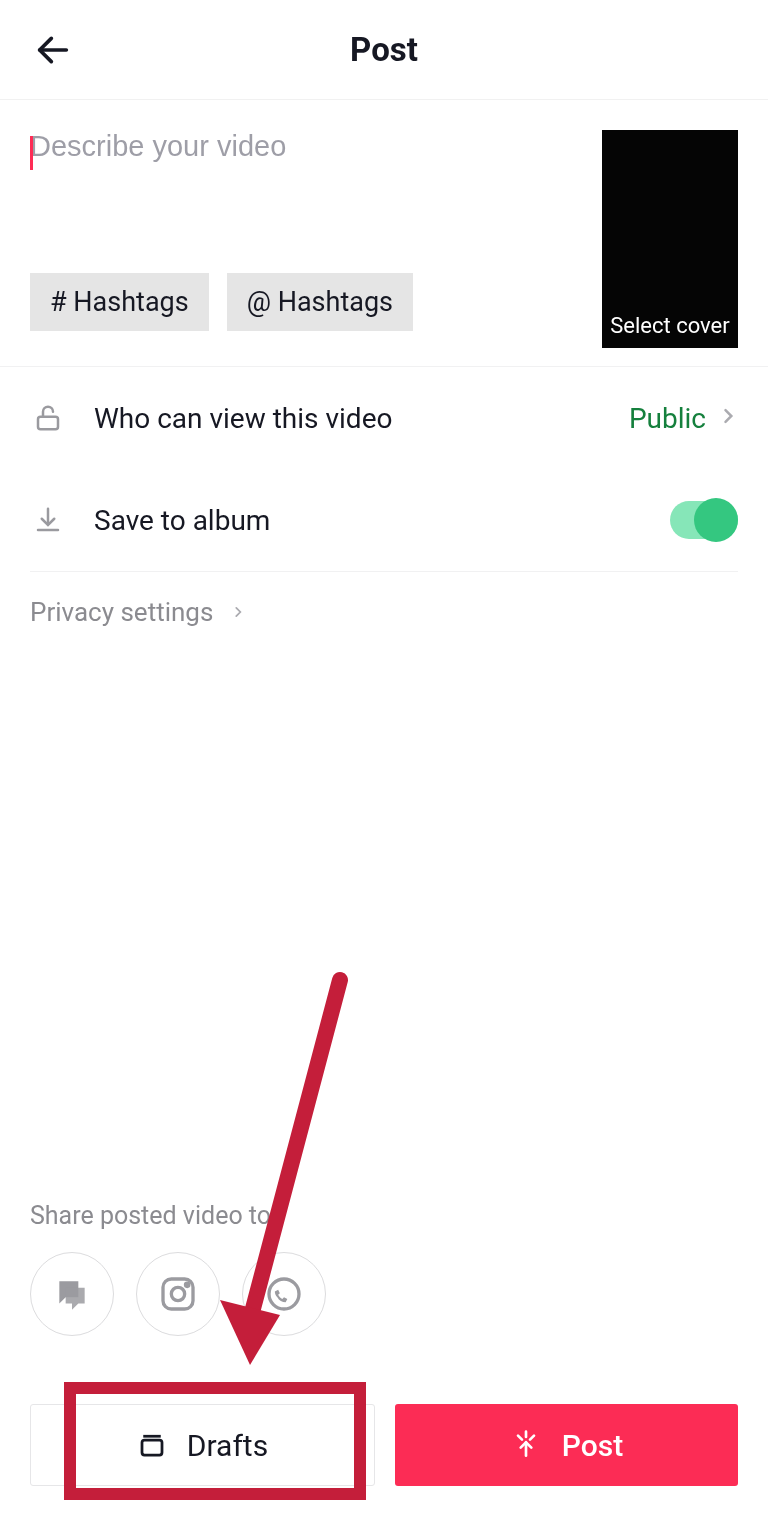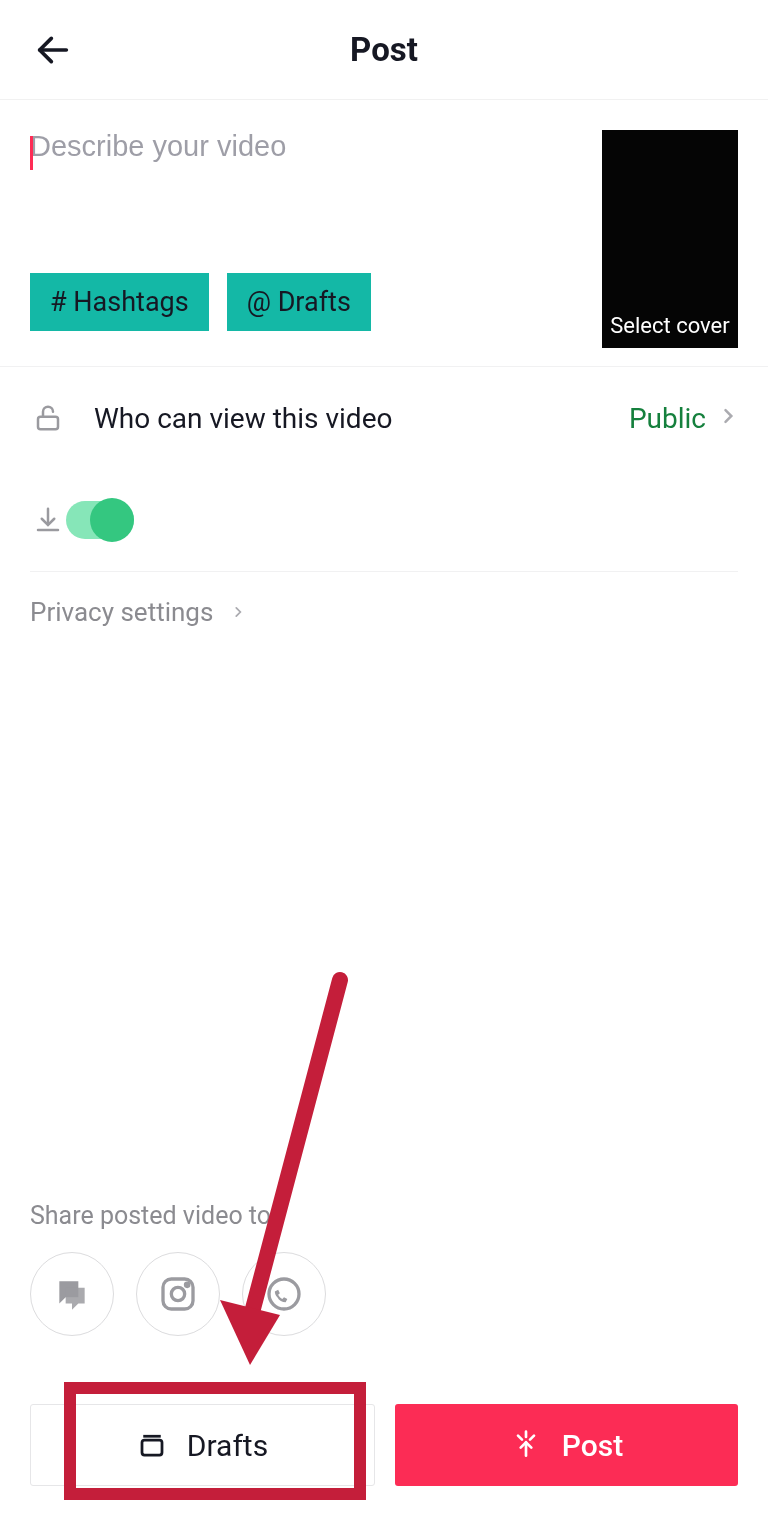--- a/index.html
+++ b/index.html
@@ -6,21 +6,21 @@
     body { font-family: -apple-system, BlinkMacSystemFont, "Segoe UI", Roboto, Helvetica, Arial, sans-serif; width: 768px; height: 1516px; background: #fff; color: #161823; position: relative; }
     .header { display: flex; align-items: center; height: 100px; position: relative; border-bottom: 1px solid #f1f1f1; }
     .back-arrow { position: absolute; left: 30px; top: 50%; transform: translateY(-50%); width: 46px; height: 46px; display: flex; align-items: center; justify-content: center; }
     .header-title { width: 100%; text-align: center; font-size: 33px; font-weight: 700; }
     .compose { padding: 30px 30px 0 30px; display: flex; gap: 20px; }
     .compose-left { flex: 1; display: flex; flex-direction: column; justify-content: flex-start; }
     .caption-input { width: 100%; border: none; outline: none; font-size: 29px; color: #161823; }
     .caption-input::placeholder { color: #9e9ea7; }
     .caret { position: absolute; width: 3px; height: 34px; background: #fe2c55; left: 30px; top: 136px; }
     .chips { display: flex; gap: 18px; margin-top: 110px; }
-    .chip { background: #14b8a6; padding: 13px 20px; font-size: 27px; color: #161823; }
+    .chip { background: #e5e5e5; padding: 13px 20px; font-size: 27px; color: #161823; }
     .cover { width: 136px; height: 218px; background: #050505; position: relative; display: flex; align-items: flex-end; justify-content: center; padding-bottom: 10px; }
     .cover-text { color: #fff; font-size: 22px; }
     .rows { padding: 0 30px; margin-top: 18px; border-top: 1px solid #f1f1f2; }
     .row { display: flex; align-items: center; height: 102px; }
     .row + .row { }
     .row-icon { width: 36px; display: flex; justify-content: center; color: #9a9a9f; }
     .row-label { font-size: 28px; margin-left: 28px; flex: 1; color: #161823; }
     .row-value { font-size: 28px; color: #15803d; margin-right: 12px; }
     .chevron { color: #ababb0; }
     .hr { border-top: 1px solid #f1f1f2; }
@@ -51,21 +51,21 @@
   </div>
   <div class="header-title">Post</div>
 </div>
 
 <div class="caret"></div>
 <div class="compose">
   <div class="compose-left">
     <input class="caption-input" placeholder="Describe your video" style="">
     <div class="chips">
       <div class="chip"># Hashtags</div>
-      <div class="chip">@ Drafts</div>
+      <div class="chip">@ Hashtags</div>
     </div>
   </div>
   <div class="cover">
     <div class="cover-text">Select cover</div>
   </div>
 </div>
 
 <div class="rows">
   <div class="row">
     <div class="row-icon">
@@ -83,20 +83,21 @@
     </div>
   </div>
   <div class="row">
     <div class="row-icon">
       <svg width="30" height="32" viewBox="0 0 24 24" fill="none" stroke="#9a9a9f" stroke-width="2" stroke-linecap="round">
           <path d="M12 3v12"></path>
           <polyline points="7,11 12,16 17,11"></polyline>
           <path d="M4 20h16"></path>
         </svg>
     </div>
+    <div class="row-label">Save to album</div>
     <div class="toggle">
       <div class="toggle-knob"></div>
     </div>
   </div>
   <div class="hr"></div>
 </div>
 
 <div class="privacy">
   <span>Privacy settings</span>
   <svg width="14" height="22" viewBox="0 0 24 24" fill="none" stroke="#ababb0" stroke-width="3" stroke-linecap="round">

